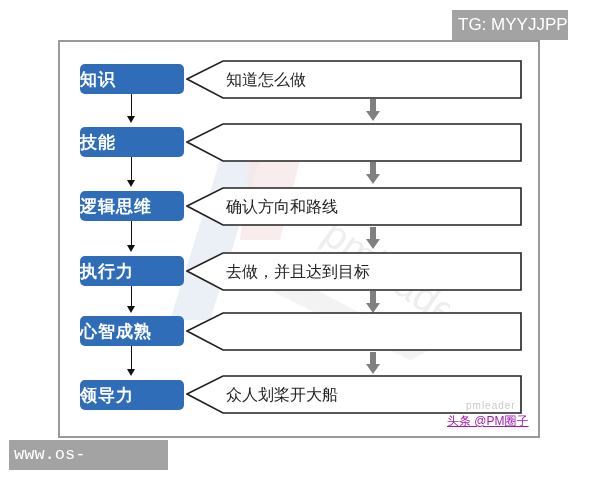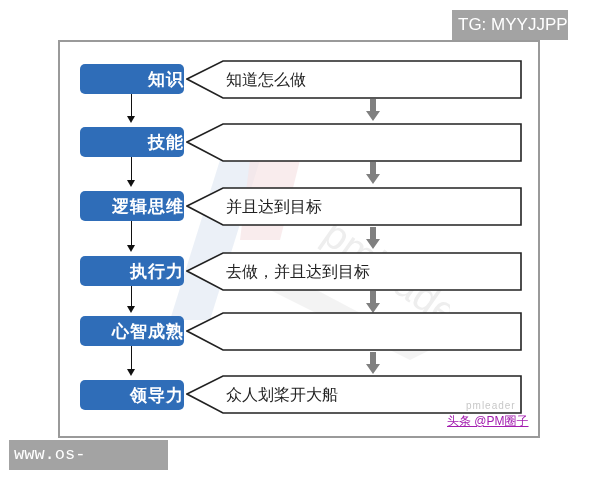--- a/index.html
+++ b/index.html
@@ -8,21 +8,21 @@
   .frame { position:absolute; left:58px; top:40px; width:482px; height:398px;
            border:2px solid #9a9a9a; background:#ffffff; box-sizing:border-box; }
   .tg-badge { position:absolute; left:452px; top:10px; width:116px; height:30px; background:#a3a3a3;
               color:#ffffff; font-family:"Liberation Sans", sans-serif; font-size:17px; line-height:30px;
               padding-left:6px; box-sizing:border-box; }
   .site-badge { position:absolute; left:9px; top:440px; width:159px; height:30px; background:#a3a3a3;
               color:#ffffff; font-family:Liberation Mono, monospace; font-size:17px; line-height:30px;
               padding-left:5px; box-sizing:border-box; }
   .watermark { position:absolute; left:150px; top:120px; width:300px; height:240px; pointer-events:none; }
   .step { position:absolute; left:80px; width:104px; height:30px; background:#2f6db8; border-radius:5px;
-          color:#ffffff; font-weight:bold; font-size:17px; text-align:right; line-height:30px; letter-spacing:1px; }
+          color:#ffffff; font-weight:bold; font-size:17px; text-align:left; line-height:30px; letter-spacing:1px; }
   .vline { position:absolute; left:131px; width:0; border-left:1.5px solid #111; }
   .vhead { position:absolute; left:127px; width:0; height:0; border-left:4.5px solid transparent;
            border-right:4.5px solid transparent; border-top:7px solid #111; }
   .callout { position:absolute; left:186px; width:338px; height:40px; }
   .callout svg { position:absolute; left:0; top:0; }
   .callout-text { position:absolute; left:40px; right:4px; top:0; height:40px; line-height:40px;
                   text-align:left; font-size:16px; color:#222; }
   .garrow { position:absolute; left:366px; width:14px; height:22px; }
   .credit { position:absolute; left:447px; top:413px; font-size:12px; color:#a21caf; font-family:"Liberation Sans", sans-serif;text-decoration:underline; }
   .credit-sub { position:absolute; left:466px; top:400px; font-size:10px; color:#c8c8c8; font-family:"Liberation Sans", sans-serif; letter-spacing:1px; }
@@ -79,21 +79,21 @@
     </svg>
 </div>
 <div class="garrow" style="top:162px"><svg width="14" height="22">
       <path d="M4 0 H10 V12 H14 L7 22 L0 12 H4 Z" fill="#808080"></path>
     </svg></div>
 
 <div class="callout" style="top:187px">
   <svg width="338" height="40">
       <path d="M1 19 L37 1 L335 1 L335 38 L37 38 Z" fill="#fff" stroke="#222" stroke-width="1.6"></path>
     </svg>
-  <div class="callout-text">并且达到目标</div>
+  <div class="callout-text">确认方向和路线</div>
 </div>
 <div class="garrow" style="top:227px"><svg width="14" height="22">
       <path d="M4 0 H10 V12 H14 L7 22 L0 12 H4 Z" fill="#808080"></path>
     </svg></div>
 
 <div class="callout" style="top:252px">
   <svg width="338" height="40">
       <path d="M1 19 L37 1 L335 1 L335 38 L37 38 Z" fill="#fff" stroke="#222" stroke-width="1.6"></path>
     </svg>
   <div class="callout-text">去做，并且达到目标</div>

